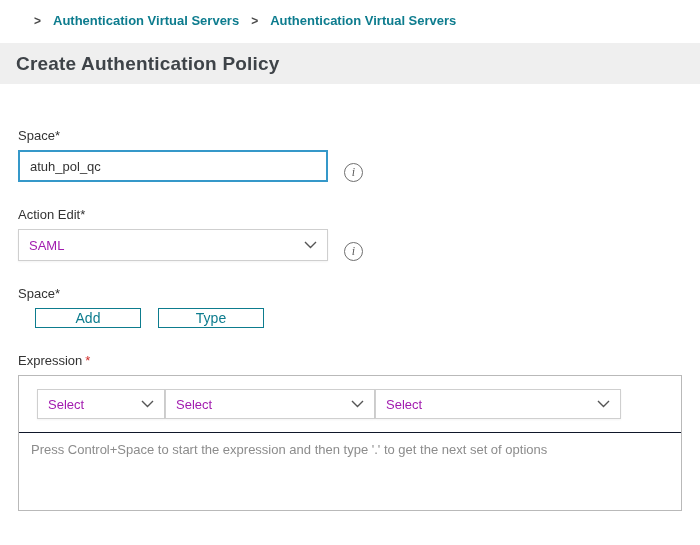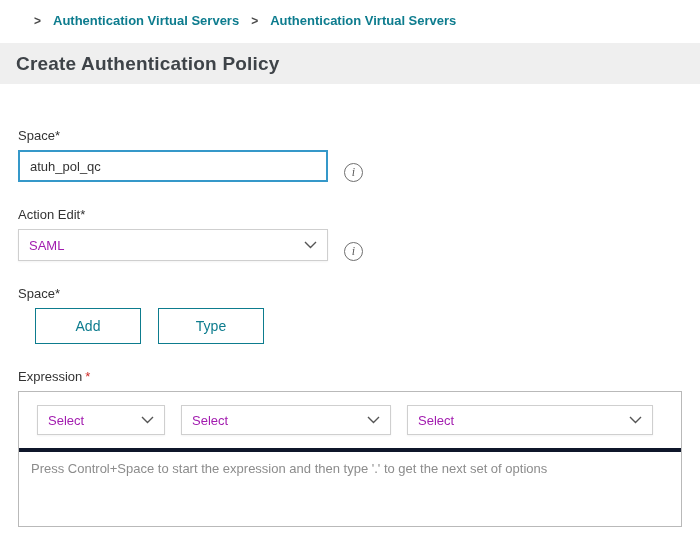--- a/index.html
+++ b/index.html
@@ -63,36 +63,36 @@
     width: 310px; height: 32px;
     border: 1px solid #cfcfcf;
     box-shadow: 0 1px 2px rgba(0,0,0,0.05);
     display: flex; align-items: center; justify-content: space-between;
     padding: 0 10px; font-size: 13px; color: #a21caf;
     background: #fff; cursor: pointer;
   }
   .select .chev { display: flex; align-items: center; }
 
   .btn {
-    height: 36px; width: 106px;
+    height: 20px; width: 106px;
     background: #fff;
     border: 1px solid #0d7c8e; color: #0d7c8e;
     font-size: 14px; font-family: inherit;
     margin-left: 17px; cursor: pointer;
   }
 
   
   .field.expression { margin-bottom: 6px; }
   .expr-box { width: 664px; border: 1px solid #b9b9b9; margin-top: 2px; background: #fff; }
-  .expr-selects { display: flex; gap: 16px; padding: 13px 0 13px 18px; }
+  .expr-selects { display: flex; padding: 13px 0 13px 18px; }
   .select.s-small { width: 128px; height: 30px; }
   .select.s-mid   { width: 210px; height: 30px; }
   .select.s-wide  { width: 246px; height: 30px; }
   .expr-text {
-    border-top: 4px solid #0f172a;
+    border-top: 1px solid #0f172a;
     min-height: 78px; padding: 9px 12px;
     font-size: 13px; color: #8c8c8c; cursor: text;
   }
 </style>
 </head>
 <body>
 
 <nav class="breadcrumb">
   <span class="sep">&gt;</span>
   <span class="crumb">Authentication Virtual Servers</span>

